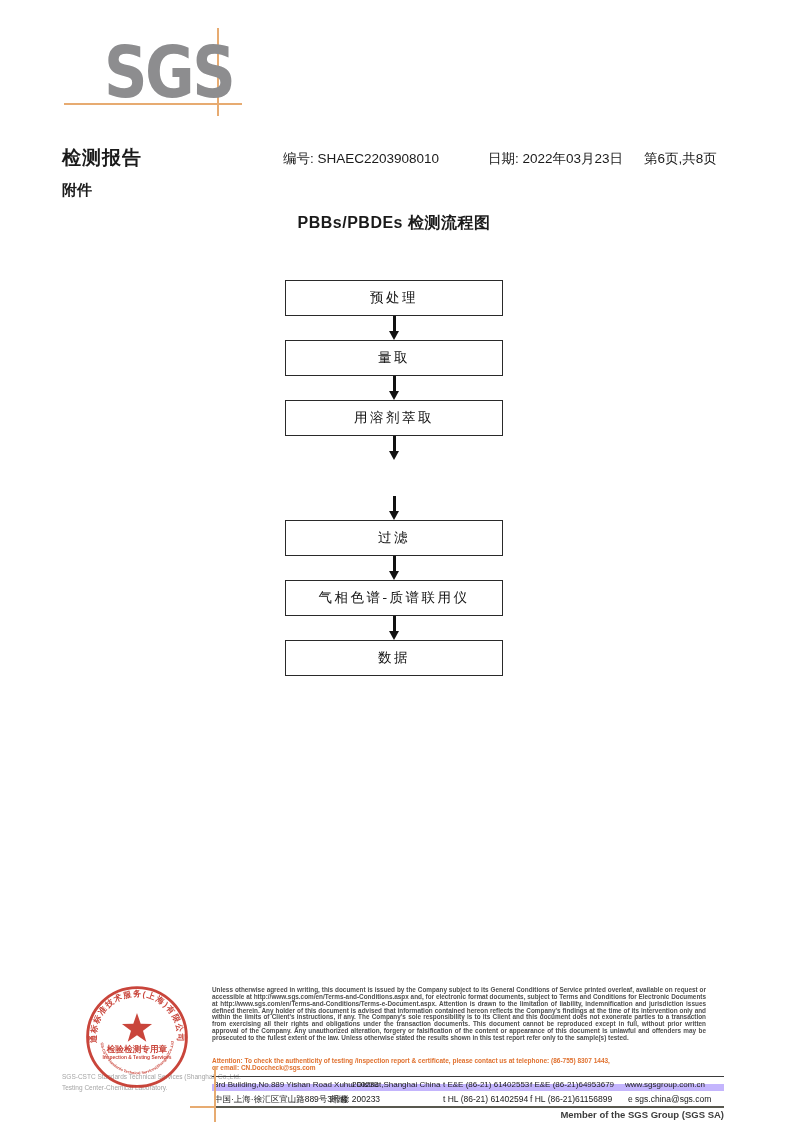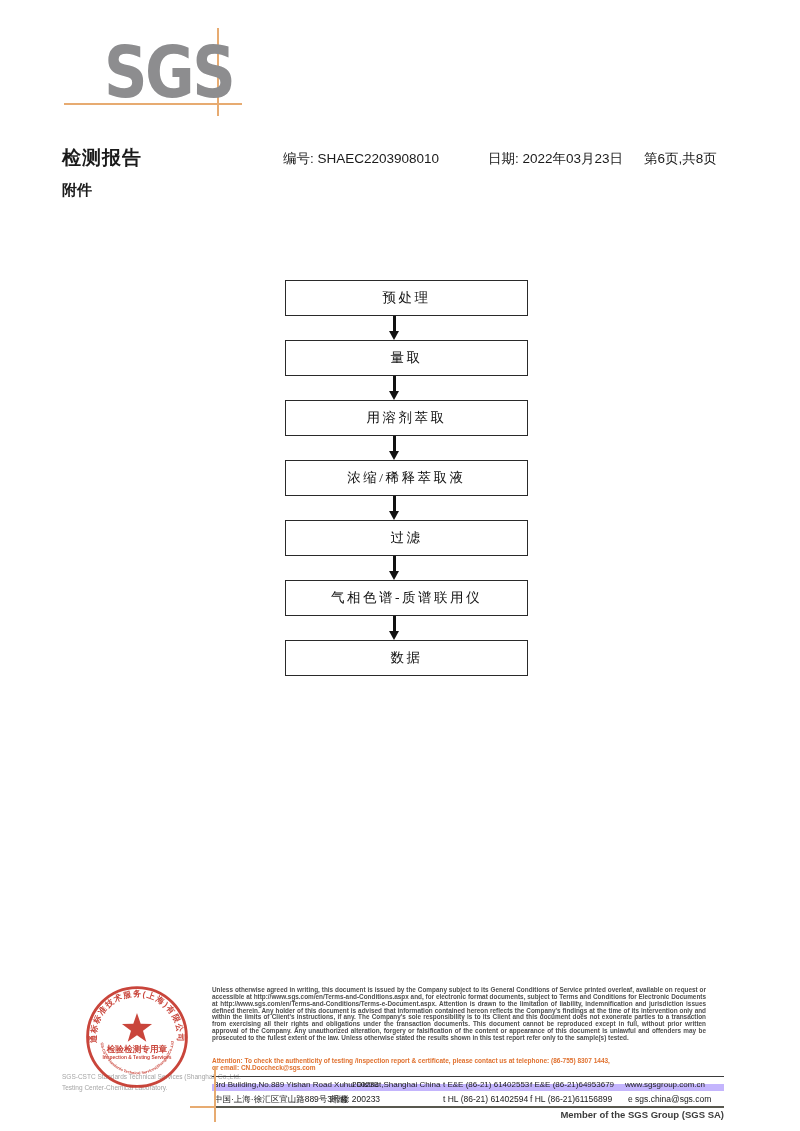--- a/index.html
+++ b/index.html
@@ -29,21 +29,21 @@
   .h-page { left:644px; }
   .h-attach { left:62px; top:181px; font-size:15px; font-weight:bold;text-align:right; }
 
   
   .fc-title {
     left:244px; top:213px; width:300px; text-align:center;
     font-size:16px; font-weight:bold; letter-spacing:.5px;
   }
   #flowchart { left:285px; top:280px; width:218px; height:397px; }
   .fc-box {
-    position:absolute; left:0; width:243px; height:36px;
+    position:absolute; left:0; width:218px; height:36px;
     border:1.5px solid #2a2a2a; background:#fff;
     display:flex; align-items:center; justify-content:center;
     font-family:"Liberation Serif", serif;
     font-size:13.5px; letter-spacing:2.5px; color:#111;
   }
   .fc-arrow {
     position:absolute; left:0; width:218px; height:24px;
     display:flex; flex-direction:column; align-items:center;
   }
   .fc-arrow .stem { width:3px; height:15px; background:#111; }
@@ -98,37 +98,37 @@
     <span>编号:</span>
     <span>SHAEC2203908010</span>
   </div>
   <div class="abs h-field h-date">
     <span>日期:</span>
     <span>2022年03月23日</span>
   </div>
   <div class="abs h-field h-page">第6页,共8页</div>
   <div class="abs h-attach">附件</div>
 
+  <div class="abs fc-title">PBBs/PBDEs 检测流程图</div>
   <div class="abs" id="flowchart">
     <div class="fc-box" style="top:0">预处理</div>
     <div class="fc-arrow" style="top:36px">
         <div class="stem"></div>
         <div class="head"></div>
       </div>
     <div class="fc-box" style="top:60px">量取</div>
     <div class="fc-arrow" style="top:96px">
         <div class="stem"></div>
         <div class="head"></div>
       </div>
     <div class="fc-box" style="top:120px">用溶剂萃取</div>
     <div class="fc-arrow" style="top:156px">
         <div class="stem"></div>
         <div class="head"></div>
       </div>
-    <div class="fc-box" style="top:180px">浓缩/稀释萃取液</div>
     <div class="fc-arrow" style="top:216px">
         <div class="stem"></div>
         <div class="head"></div>
       </div>
     <div class="fc-box" style="top:240px">过滤</div>
     <div class="fc-arrow" style="top:276px">
         <div class="stem"></div>
         <div class="head"></div>
       </div>
     <div class="fc-box" style="top:300px">气相色谱-质谱联用仪</div>

